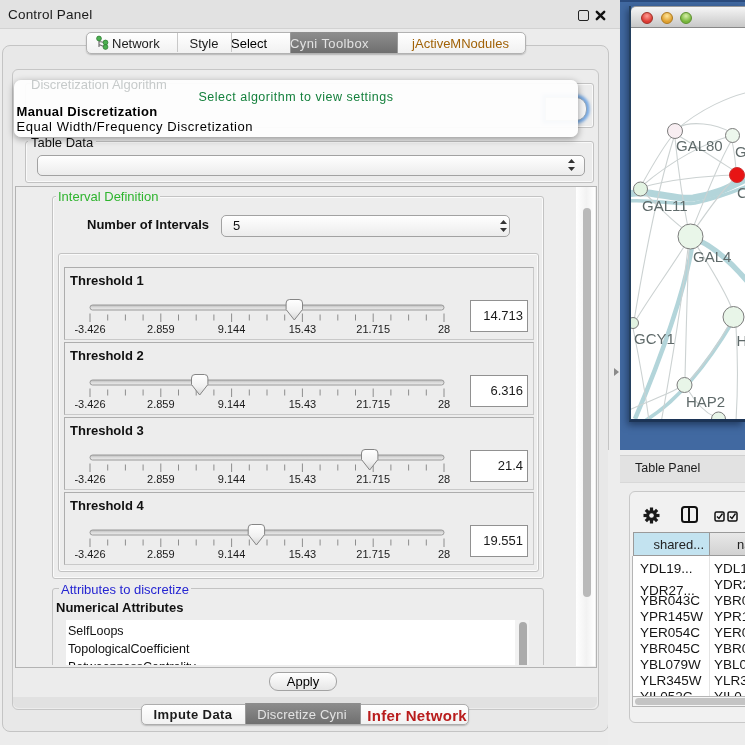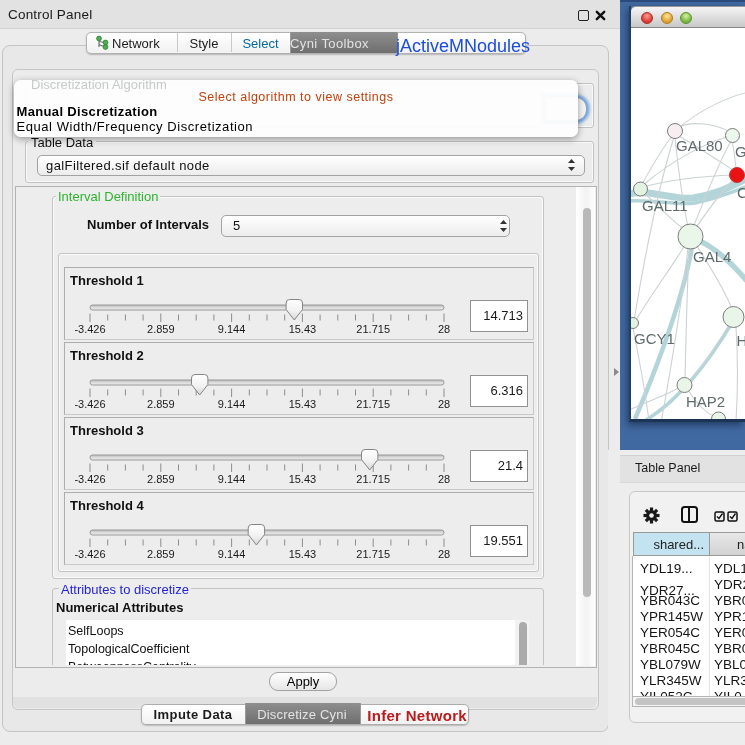--- a/index.html
+++ b/index.html
@@ -23,29 +23,28 @@
 <div class="abs" style="left:231px;top:33px;width:1px;height:19px;background:#c8c8c8"></div>
 <div class="abs" style="left:290px;top:32px;width:106px;height:21px;background:linear-gradient(#8e8e8e,#6f6f6f);border-left:1px solid #9a9a9a;border-right:1px solid #9a9a9a"></div>
 <svg class="abs" style="left:96px;top:35px" width="13" height="15" viewBox="0 0 13 15">
       <path d="M3,3.5 L3,12 M3,6.5 L9,7.5 M3,9.5 L9,12" stroke="#707070" stroke-width="1.2" fill="none"></path>
       <circle cx="3" cy="3.5" r="2.4" fill="#4caf50" stroke="#2e7d32" stroke-width="0.8"></circle>
       <circle cx="9.5" cy="7.5" r="2.4" fill="#4caf50" stroke="#2e7d32" stroke-width="0.8"></circle>
       <circle cx="9.5" cy="12" r="2.4" fill="#4caf50" stroke="#2e7d32" stroke-width="0.8"></circle>
     </svg>
 <div class="abs" style="left:112px;top:36px;font-size:13px;color:#1c1c1c">Network</div>
 <div class="abs" style="left:177px;top:36px;width:54px;text-align:center;font-size:13px;color:#1c1c1c">Style</div>
-<div class="abs" style="left:231px;top:36px;width:59px;text-align:center;font-size:13px;color:#0369a1">Select</div>
+<div class="abs" style="left:231px;top:36px;width:59px;font-size:13px;color:#000000">Select</div>
 <div class="abs" style="left:290px;top:36px;width:106px;font-size:13px;color:#e2e2e2;letter-spacing:.4px">Cyni Toolbox</div>
-<div class="abs" style="left:396px;top:36px;width:129px;text-align:center;font-size:18px;color:#1d4ed8">jActiveMNodules</div>
+<div class="abs" style="left:396px;top:36px;width:129px;text-align:center;font-size:13px;color:#a16207">jActiveMNodules</div>
 <div class="abs" style="left:25px;top:83px;width:567px;height:43px;border:1px solid #c2c2c2;border-radius:3px;box-shadow:inset 0 0 0 1px rgba(255,255,255,.7)"></div>
 <div class="abs" style="left:545px;top:97px;width:40px;height:22px;background:#f4f5f6;border:1px solid #8fa3b8;border-radius:0 11px 11px 0;box-shadow:0 0 3px 2.5px rgba(95,155,225,.85)"></div>
 <div class="abs" style="left:25px;top:141px;width:567px;height:40px;border:1px solid #c2c2c2;border-radius:3px;box-shadow:inset 0 0 0 1px rgba(255,255,255,.7)"></div>
 <div class="abs" style="left:28px;top:134.5px;font-size:13px;color:#111;background:#ececec;padding:0 3px">Table Data</div>
 <div class="abs" style="left:37px;top:155px;width:546px;height:19px;background:linear-gradient(#ffffff,#ececec);border:1px solid #a2a2a2;border-radius:5px"></div>
-<div class="abs" style="left:46px;top:158px;font-size:13px;color:#111;letter-spacing:.4px">galFiltered.sif default node</div>
 <svg class="abs" style="left:567px;top:159px" width="9" height="12" viewBox="0 0 9 12">
       <path d="M4.5,0 L8,4 L1,4 Z" fill="#333"></path>
       <path d="M4.5,12 L8,8 L1,8 Z" fill="#333"></path>
     </svg>
 <div class="abs" style="left:15px;top:186px;width:580px;height:480px;border:1px solid #b3b3b3;background:#ededed"></div>
 <div class="abs" style="left:576px;top:187px;width:19px;height:479px;background:linear-gradient(90deg,#ffffff,#f2f2f2 55%,#ffffff)"></div>
 <div class="abs" style="left:583px;top:208px;width:8px;height:389px;background:#b9b9b9;border-radius:4px"></div>
 <div class="abs" style="left:52px;top:196px;width:490px;height:381px;border:1px solid #c3c3c3;border-radius:3px;box-shadow:inset 0 0 0 1px rgba(255,255,255,.7)"></div>
 <div class="abs" style="left:56px;top:189px;font-size:13px;color:#2eb42e;background:#ededed;padding:0 2px">Interval Definition</div>
 <div class="b13 abs" style="left:87px;top:217px">Number of Intervals</div>
@@ -175,21 +174,21 @@
 </div>
 <div class="abs" style="left:269px;top:672px;width:66px;height:17px;background:linear-gradient(#ffffff,#e6e6e6);border:1px solid #a3a3a3;border-radius:9px;text-align:center;line-height:17px;font-size:13px;color:#000">Apply</div>
 <div class="abs" style="left:141px;top:704px;width:326px;height:19px;background:linear-gradient(#ffffff,#f1f1f1);border:1px solid #adadad;border-radius:5px;box-shadow:0 1px 1.5px rgba(0,0,0,.2)"></div>
 <div class="abs" style="left:245px;top:703px;width:114px;height:21px;background:linear-gradient(#8e8e8e,#6f6f6f);border-left:1px solid #9a9a9a;border-right:1px solid #9a9a9a"></div>
 <div class="abs" style="left:141px;top:707px;width:104px;text-align:center;font-size:13px;font-weight:bold;color:#1c1c1c;letter-spacing:.4px">Impute Data</div>
 <div class="abs" style="left:245px;top:707px;width:114px;text-align:center;font-size:13px;color:#e4e4e4;letter-spacing:.2px">Discretize Cyni</div>
 <div class="abs" style="left:359px;top:707px;width:108px;text-align:right;font-size:15px;font-weight:bold;color:#b91c1c;letter-spacing:.3px">Infer Network</div>
 <div class="abs" style="left:614px;top:368px;width:0;height:0;border-left:5px solid #8a8a8a;border-top:4px solid transparent;border-bottom:4px solid transparent"></div>
 <div class="abs" style="left:14px;top:80px;width:564px;height:56.5px;background:rgba(253,253,253,.96);border-radius:7px;box-shadow:0 2px 7px rgba(0,0,0,.38)"></div>
 <div class="abs" style="left:31px;top:77px;font-size:13px;color:#c6caca">Discretization Algorithm</div>
-<div class="abs" style="left:14px;top:89.5px;width:564px;text-align:center;font-size:12.5px;color:#c2410c;letter-spacing:.5px">Select algorithm to view settings</div>
+<div class="abs" style="left:14px;top:89.5px;width:564px;text-align:center;font-size:12.5px;color:#15803d;letter-spacing:.5px">Select algorithm to view settings</div>
 <div class="abs" style="left:16.5px;top:104px;font-size:13px;font-weight:bold;color:#000;letter-spacing:.35px">Manual Discretization</div>
 <div class="abs" style="left:16.5px;top:119px;font-size:13px;color:#000;letter-spacing:.55px">Equal Width/Frequency Discretization</div>
 <div class="abs" style="left:620px;top:0;width:125px;height:450px;background:#4169a1;border-top:2px solid #2b4b7d"></div>
 <div class="abs" style="left:629px;top:6px;width:116px;height:416px;box-sizing:border-box;border-left:2px solid #24405f;border-bottom:3px solid #1c3456;box-shadow:-2.5px 3px 7px rgba(5,15,35,.5)"></div>
 <div class="abs" style="left:631px;top:6px;width:114px;height:20px;background:linear-gradient(#f5f5f5,#c8c8c8);border-top:1px solid #999;border-bottom:1px solid #888;border-radius:5px 0 0 0"></div>
 <div class="abs" style="left:641px;top:11.5px;width:12px;height:12px;border-radius:50%;background:radial-gradient(circle at 50% 30%, #ff9d94 0%, #dd3b34 65%, #dd3b34 100%);border:1px solid #9e2f26;box-sizing:border-box"></div>
 <div class="abs" style="left:660.5px;top:11.5px;width:12px;height:12px;border-radius:50%;background:radial-gradient(circle at 50% 30%, #ffe69a 0%, #dfa030 65%, #dfa030 100%);border:1px solid #ad7a1e;box-sizing:border-box"></div>
 <div class="abs" style="left:680px;top:11.5px;width:12px;height:12px;border-radius:50%;background:radial-gradient(circle at 50% 30%, #d8efa8 0%, #77b73c 65%, #77b73c 100%);border:1px solid #5c8f2e;box-sizing:border-box"></div>
 <div class="abs" style="left:631px;top:28px;width:114px;height:391px;background:#ffffff"></div>
 <svg class="abs" style="left:631px;top:28px;width:114px;height:391px" viewBox="0 0 114 391">

